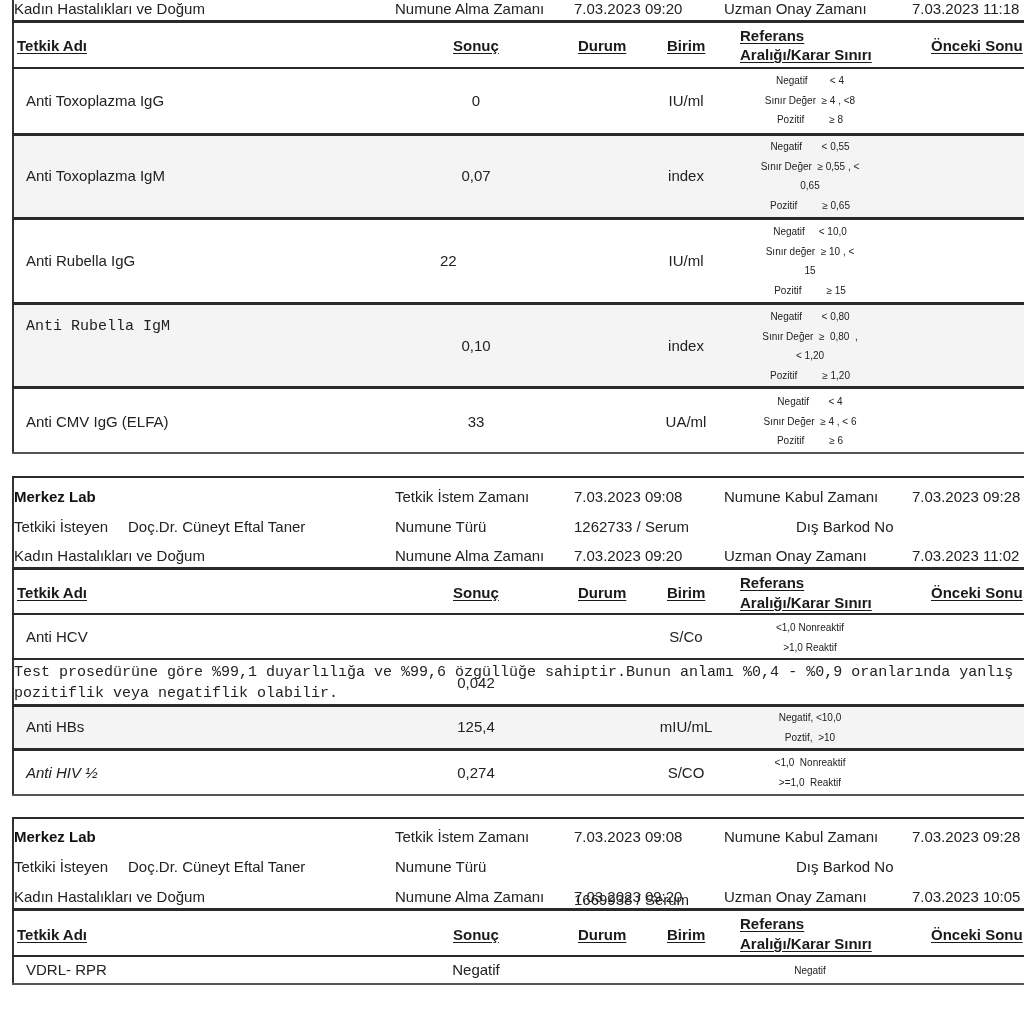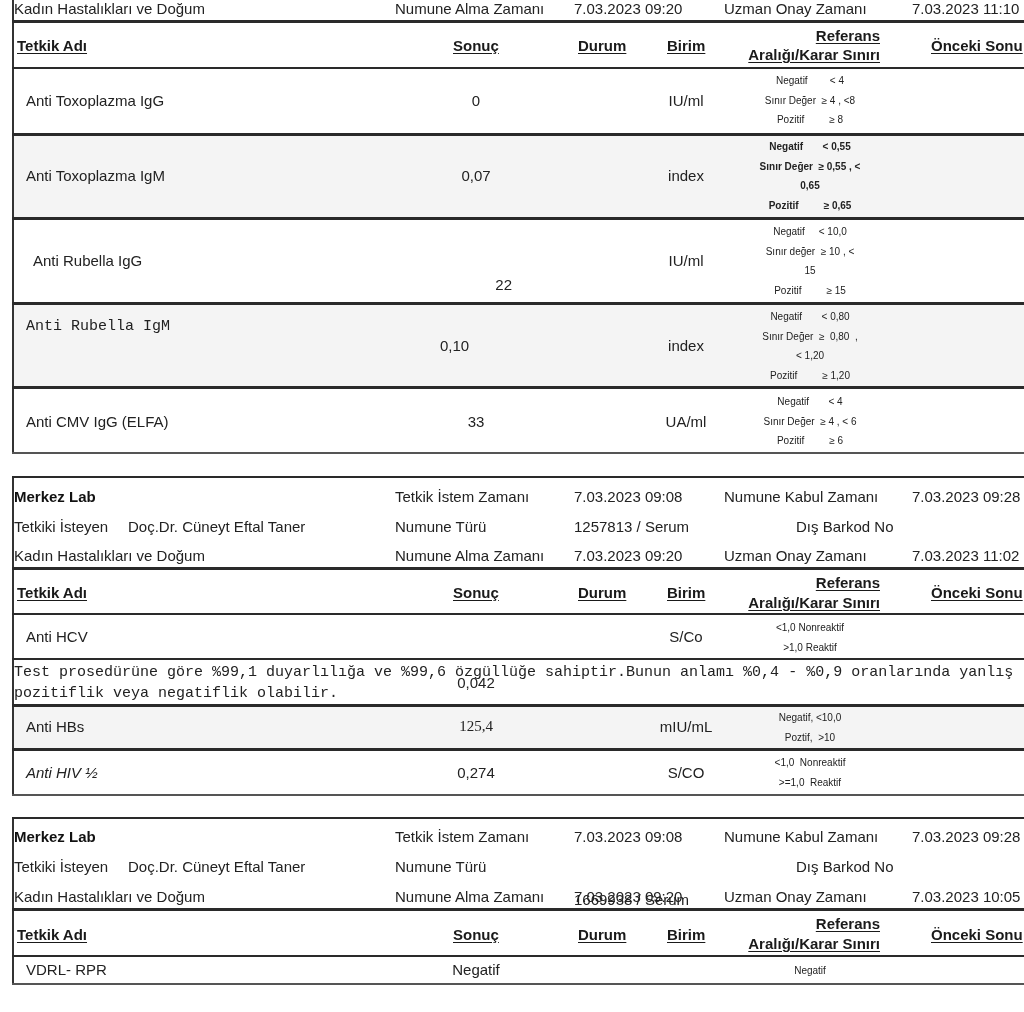--- a/index.html
+++ b/index.html
@@ -6,38 +6,38 @@
   body {
     width: 1024px; height: 1012px; overflow: hidden; position: relative;
     font-family: "Liberation Sans", "DejaVu Sans", sans-serif;
     color: #222; font-size: 15px;
   }
   .abs { position: absolute; white-space: nowrap; }
   .hline { position: absolute; left: 12px; width: 1030px; height: 2px; background: #2a2a2a; }
   .hline.thick { height: 3px; }
   .shade { position: absolute; left: 14px; width: 1030px; background: #f4f4f4; }
   .th { position: absolute; font-weight: bold; text-decoration: underline; text-underline-offset: 2px; font-size: 15px; color: #1a1a1a; white-space: nowrap; }
-  .th.center { text-align: right; }
+  .th.center { text-align: left; }
   .ref { position: absolute; text-align: center; font-size: 10px; line-height: 19.5px; white-space: pre; }
   .bold { font-weight: bold; color: #111; }
   .note { position: absolute; left: 14px; width: 1000px; font-size: 15px; line-height: 21px; }
 </style>
 </head>
 <body>
 
 <div>
 
   <div class="shade" style="top:136px;height:82px;"></div>
   <div class="shade" style="top:305px;height:82px;"></div>
 
   <div class="abs" style="left:14px;top:0px;">Kadın Hastalıkları ve Doğum</div>
   <div class="abs" style="left:395px;top:0px;">Numune Alma Zamanı</div>
   <div class="abs" style="left:574px;top:0px;">7.03.2023 09:20</div>
   <div class="abs" style="left:724px;top:0px;">Uzman Onay Zamanı</div>
-  <div class="abs" style="left:912px;top:0px;">7.03.2023 11:10</div>
+  <div class="abs" style="left:912px;top:0px;">7.03.2023 11:18</div>
 
   <div style="position:absolute;left:12px;top:0;width:2px;height:454px;background:#333;"></div>
   <div class="hline thick" style="top:20px;"></div>
 
   <div>
     <div class="th" style="left:17px;top:37px;">Tetkik Adı</div>
     <div class="th" style="left:453px;top:37px;">Sonuç</div>
     <div class="th" style="left:578px;top:37px;">Durum</div>
     <div class="th" style="left:667px;top:37px;">Birim</div>
     <div class="th center" style="left:740px;top:27px;width:140px;">Referans</div>
@@ -53,41 +53,41 @@
     <div class="ref" style="left:720px;top:71px;width:180px;">Negatif        &lt; 4
 Sınır Değer  ≥ 4 , &lt;8
 Pozitif         ≥ 8</div>
   </div>
   <div class="hline thick" style="top:133px;"></div>
 
   <div>
     <div class="abs" style="left:26px;top:167px;">Anti Toxoplazma IgM</div>
     <div class="abs" style="left:440px;top:167px;width:72px;text-align:center;">0,07</div>
     <div class="abs" style="left:650px;top:167px;width:72px;text-align:center;">index</div>
-    <div class="ref" style="left:720px;top:137px;width:180px;font-weight:bold;">Negatif       &lt; 0,55
+    <div class="ref" style="left:720px;top:137px;width:180px;">Negatif       &lt; 0,55
 Sınır Değer  ≥ 0,55 , &lt;
 0,65
 Pozitif         ≥ 0,65</div>
   </div>
   <div class="hline thick" style="top:217px;"></div>
 
   <div>
-    <div class="abs" style="left:33px;top:252px;">Anti Rubella IgG</div>
-    <div class="abs" style="left:440px;top:252px;width:72px;text-align:right;margin-top:24px;">22</div>
+    <div class="abs" style="left:26px;top:252px;">Anti Rubella IgG</div>
+    <div class="abs" style="left:440px;top:252px;width:72px;text-align:left;">22</div>
     <div class="abs" style="left:650px;top:252px;width:72px;text-align:center;">IU/ml</div>
     <div class="ref" style="left:720px;top:222px;width:180px;">Negatif     &lt; 10,0
 Sınır değer  ≥ 10 , &lt;
 15
 Pozitif         ≥ 15</div>
   </div>
   <div class="hline thick" style="top:302px;"></div>
 
   <div>
     <div class="abs" style="left:26px;top:318px;font-family:Liberation Mono, monospace;">Anti Rubella IgM</div>
-    <div class="abs" style="left:440px;top:337px;width:72px;text-align:left;">0,10</div>
+    <div class="abs" style="left:440px;top:337px;width:72px;text-align:center;">0,10</div>
     <div class="abs" style="left:650px;top:337px;width:72px;text-align:center;">index</div>
     <div class="ref" style="left:720px;top:307px;width:180px;">Negatif       &lt; 0,80
 Sınır Değer  ≥  0,80  ,
 &lt; 1,20
 Pozitif         ≥ 1,20</div>
   </div>
   <div class="hline thick" style="top:386px;"></div>
 
   <div>
     <div class="abs" style="left:26px;top:413px;">Anti CMV IgG (ELFA)</div>
@@ -108,21 +108,21 @@
   <div>
     <div class="abs bold" style="left:14px;top:488px;">Merkez Lab</div>
     <div class="abs" style="left:395px;top:488px;">Tetkik İstem Zamanı</div>
     <div class="abs" style="left:574px;top:488px;">7.03.2023 09:08</div>
     <div class="abs" style="left:724px;top:488px;">Numune Kabul Zamanı</div>
     <div class="abs" style="left:912px;top:488px;">7.03.2023 09:28</div>
 
     <div class="abs" style="left:14px;top:518px;">Tetkiki İsteyen</div>
     <div class="abs" style="left:128px;top:518px;">Doç.Dr. Cüneyt Eftal Taner</div>
     <div class="abs" style="left:395px;top:518px;">Numune Türü</div>
-    <div class="abs" style="left:574px;top:518px;">1257813 / Serum</div>
+    <div class="abs" style="left:574px;top:518px;">1262733 / Serum</div>
     <div class="abs" style="left:796px;top:518px;">Dış Barkod No</div>
 
     <div class="abs" style="left:14px;top:547px;">Kadın Hastalıkları ve Doğum</div>
     <div class="abs" style="left:395px;top:547px;">Numune Alma Zamanı</div>
     <div class="abs" style="left:574px;top:547px;">7.03.2023 09:20</div>
     <div class="abs" style="left:724px;top:547px;">Uzman Onay Zamanı</div>
     <div class="abs" style="left:912px;top:547px;">7.03.2023 11:02</div>
   </div>
   <div class="hline thick" style="top:567px;"></div>
 
@@ -144,21 +144,21 @@
     <div class="ref" style="left:720px;top:618px;width:180px;">&lt;1,0 Nonreaktif
 &gt;1,0 Reaktif</div>
   </div>
   <div class="hline" style="top:658px;"></div>
 
   <div class="note" style="top:662px;font-family:Liberation Mono, monospace;">Test prosedürüne göre %99,1 duyarlılığa ve %99,6 özgüllüğe sahiptir.Bunun anlamı %0,4 - %0,9 oranlarında yanlış pozitiflik veya negatiflik olabilir.</div>
   <div class="hline thick" style="top:704px;"></div>
 
   <div>
     <div class="abs" style="left:26px;top:718px;">Anti HBs</div>
-    <div class="abs" style="left:440px;top:718px;width:72px;text-align:center;font-family:Liberation Serif, serif;">125,4</div>
+    <div class="abs" style="left:440px;top:718px;width:72px;text-align:center;">125,4</div>
     <div class="abs" style="left:650px;top:718px;width:72px;text-align:center;">mIU/mL</div>
     <div class="ref" style="left:720px;top:708px;width:180px;">Negatif, &lt;10,0
 Poztif,  &gt;10</div>
   </div>
   <div class="hline thick" style="top:748px;"></div>
 
   <div>
     <div class="abs" style="left:26px;top:764px;font-style:italic;">Anti HIV ½</div>
     <div class="abs" style="left:440px;top:764px;width:72px;text-align:center;">0,274</div>
     <div class="abs" style="left:650px;top:764px;width:72px;text-align:center;">S/CO</div>

